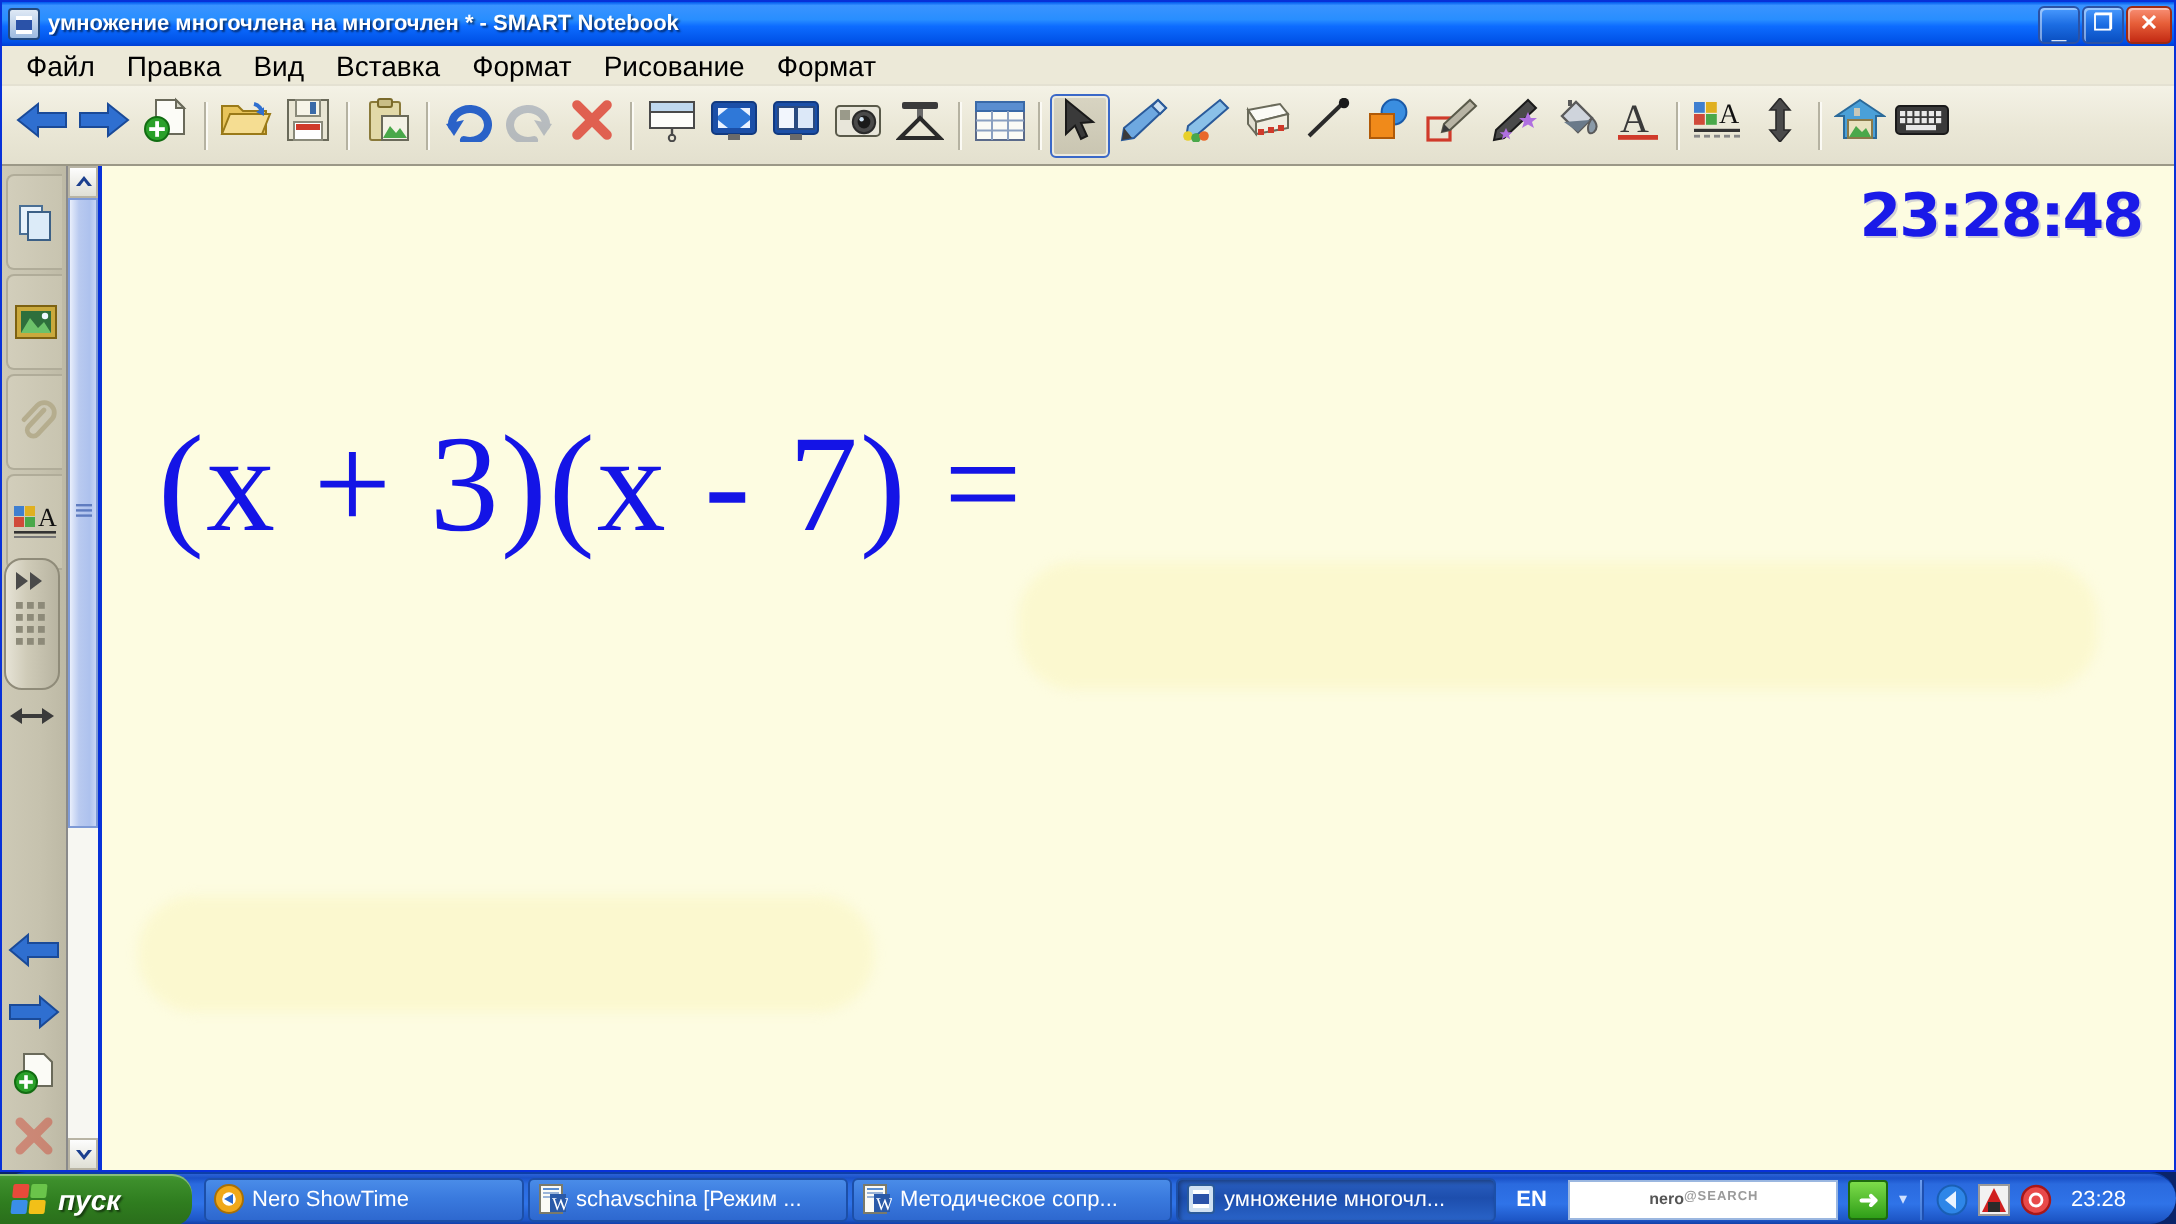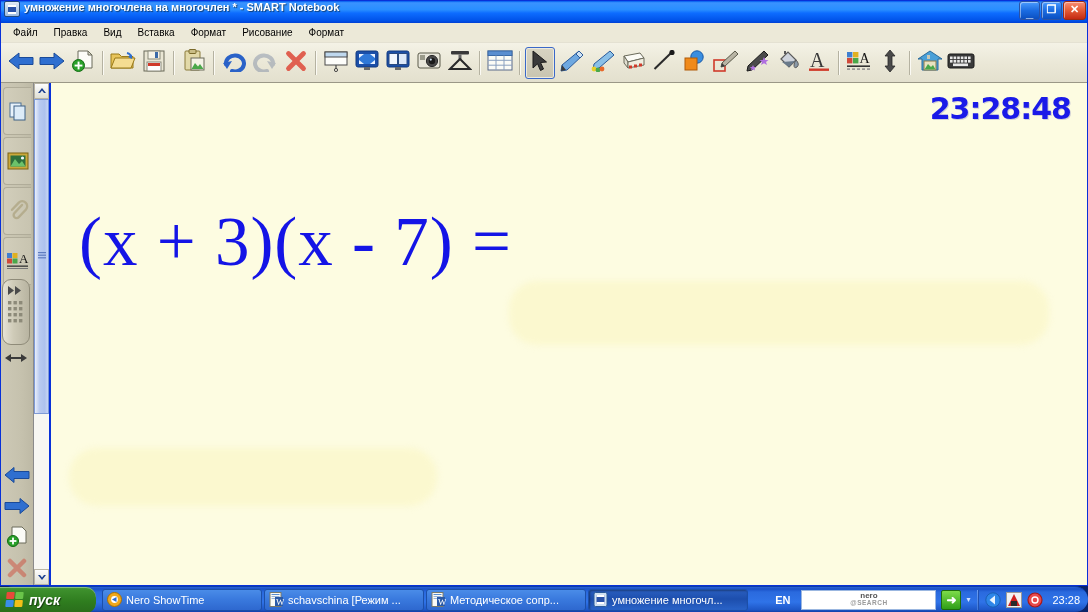--- a/index.html
+++ b/index.html
@@ -23,21 +23,21 @@
     background: #ece9d8;
     display: flex; flex-direction: column;
   }
 
   
   #titlebar {
     height: 22px;
     background: linear-gradient(to bottom,
        #0058ee 0%, #3a93ff 8%, #288eff 40%,
        #0d6cff 55%, #0052e8 90%, #003fd4 100%);
-    display: flex; 
+    display: flex; align-items: center;
     padding: 0 1px 0 3px;
     flex: 0 0 auto;
   }
   #title-icon {
     width: 16px; height: 16px; margin-right: 4px;
     background: linear-gradient(to bottom, #dfe9f5, #9dbbe0);
     border: 1px solid #22497e; border-radius: 2px;
     position: relative; flex: 0 0 auto;
   }
   #title-icon::after {
@@ -72,21 +72,21 @@
   .wbtn.min span { top: 3px; font-size: 13px; }
 
   
   #menubar {
     height: 20px; background: #ece9d8;
     display: flex; align-items: center; padding-left: 4px;
     flex: 0 0 auto;
     border-bottom: 1px solid #e4e1d2;
   }
   .menu-item {
-    font-size: 10px; color: #000; padding: 2px 8px;
+    font-size: 14px; color: #000; padding: 2px 8px;
     font-family: "Liberation Sans", sans-serif;
     white-space: nowrap; cursor: default;
   }
 
   
   #toolbar {
     height: 40px; flex: 0 0 auto;
     background: linear-gradient(to bottom, #f4f2e6 0%, #eae7d6 55%, #e3e0ce 100%);
     border-bottom: 1px solid #9b9887;
     display: flex; align-items: center; padding-left: 5px;
@@ -242,30 +242,30 @@
   .task.active {
     background: linear-gradient(to bottom, #2a5fc0 0%, #1d4ead 45%, #2963c8 100%);
     box-shadow: inset 1px 1px 2px rgba(0,0,0,.35);
   }
   .task .tlabel {
     color: #fff; font-size: 11px; margin-left: 4px;
     white-space: nowrap; overflow: hidden; text-overflow: ellipsis;
     font-family: "Liberation Sans", sans-serif;
   }
   .tico { width: 15px; height: 15px; flex: 0 0 auto; }
-  #tray { display: flex; align-items: center; gap: 5px; flex: 0 0 auto; padding-right: 4px; justify-content: flex-end; }
+  #tray { display: flex; align-items: center; gap: 5px; flex: 0 0 auto; padding-right: 21px; justify-content: flex-end; }
   #lang {
     color: #fff; font-size: 11px; font-weight: bold; padding: 0 6px;
     font-family: "Liberation Sans", sans-serif;
   }
   #nerosearch {
     width: 135px; height: 20px; background: #fff;
     border: 1px solid #9bb7e0;
     display: flex; align-items: center; justify-content: center;
-    flex-direction: column; line-height: 1;
+    flex-direction: row; line-height: 1;
   }
   #nerosearch .n1 { font-size: 8px; font-weight: bold; color: #555; font-family: "Liberation Sans", sans-serif; }
   #nerosearch .n2 { font-size: 6.5px; font-weight: bold; color: #9a9a9a; letter-spacing: .5px; font-family: "Liberation Sans", sans-serif; }
   #gobtn {
     width: 20px; height: 20px; flex: 0 0 auto;
     background: linear-gradient(to bottom, #7ddc4a, #2f9e18);
     border: 1px solid #1d6b0e; border-radius: 2px;
     display: flex; align-items: center; justify-content: center;
     color: #fff; font-size: 12px; font-weight: bold;
   }

